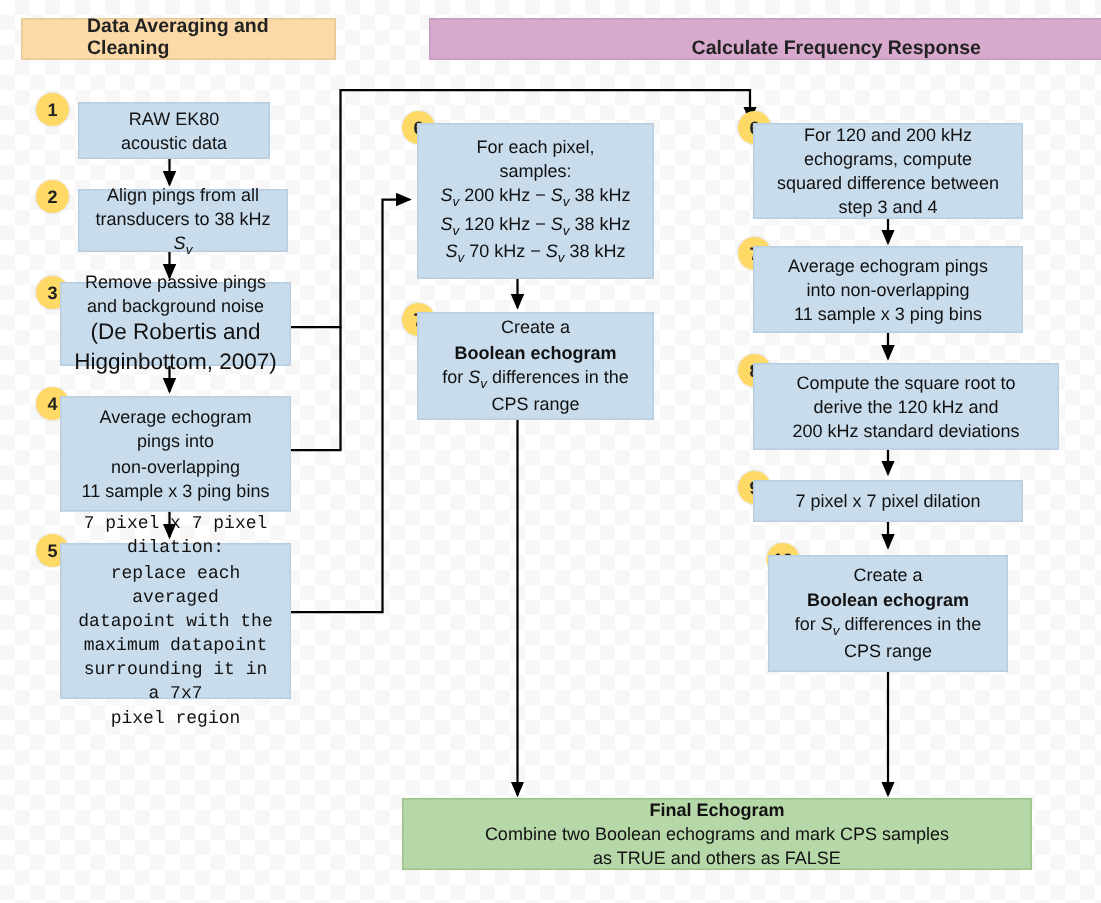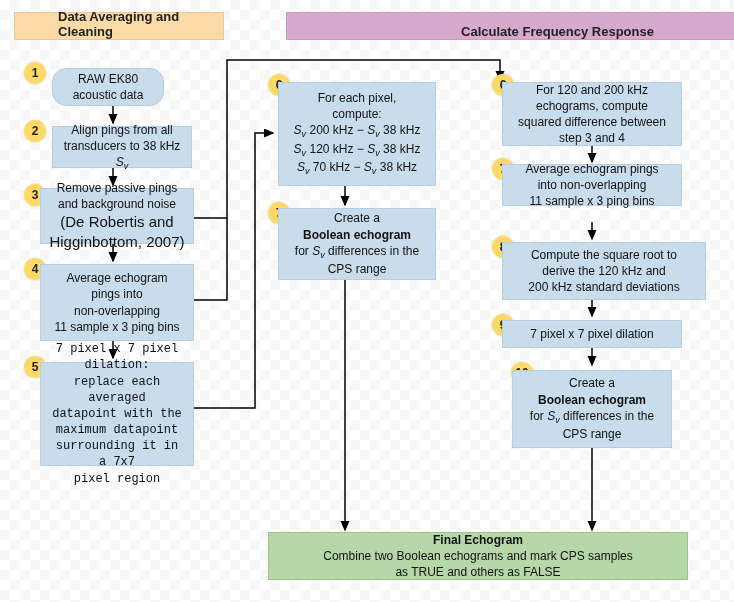--- a/index.html
+++ b/index.html
@@ -109,21 +109,21 @@
   <div class="header orange" style="left:14px; top:12px; width:210px;">
     <span>Data Averaging and Cleaning</span>
   </div>
   <div class="header purple" style="left:286px; top:12px; width:500px;">
     <span>Calculate Frequency Response</span>
   </div>
 
   <div class="num" style="left:24px; top:62px;">
       <span>1</span>
     </div>
-  <div class="box" style="left:52px; top:68px; width:112px; height:38px;border-radius:14px;">
+  <div class="box" style="left:52px; top:68px; width:128px; height:38px;">
     <div class="inner" style="white-space:pre-line;">RAW EK80
 acoustic data</div>
   </div>
 
   <div class="num" style="left:24px; top:120px;">
       <span>2</span>
     </div>
   <div class="box" style="left:52px; top:126px; width:140px; height:42px;">
     <div class="inner">
       <span style="white-space:pre-line;">Align pings from all
@@ -163,21 +163,21 @@
 surrounding it in a 7x7
 pixel region</div>
   </div>
 
   <div class="num" style="left:268px; top:74px;">
       <span>6</span>
     </div>
   <div class="box" style="left:278px; top:82px; width:158px; height:104px;">
     <div class="inner">
       <div style="white-space:pre-line;">For each pixel,
-compute:</div>
+samples:</div>
       <div>
         <span class="subv"><span>S</span><span class="sub">v</span></span>
         <span>200 kHz</span> −
         <span class="subv"><span>S</span><span class="sub">v</span></span>
         <span>38 kHz</span>
       </div>
       <div>
         <span class="subv"><span>S</span><span class="sub">v</span></span>
         <span>120 kHz</span> −
         <span class="subv"><span>S</span><span class="sub">v</span></span>
@@ -212,21 +212,21 @@
   <div class="box" style="left:502px; top:82px; width:180px; height:64px;">
     <div class="inner" style="white-space:pre-line;">For 120 and 200 kHz
 echograms, compute
 squared difference between
 step 3 and 4</div>
   </div>
 
   <div class="num" style="left:492px; top:158px;">
       <span>7</span>
     </div>
-  <div class="box" style="left:502px; top:164px; width:180px; height:42px;justify-content:flex-end;">
+  <div class="box" style="left:502px; top:164px; width:180px; height:58px;justify-content:flex-end;">
     <div class="inner" style="white-space:pre-line;">Average echogram pings
 into non-overlapping
 11 sample x 3 ping bins</div>
   </div>
 
   <div class="num" style="left:492px; top:236px;">
       <span>8</span>
     </div>
   <div class="box" style="left:502px; top:242px; width:204px; height:58px;">
     <div class="inner" style="white-space:pre-line;">Compute the square root to

